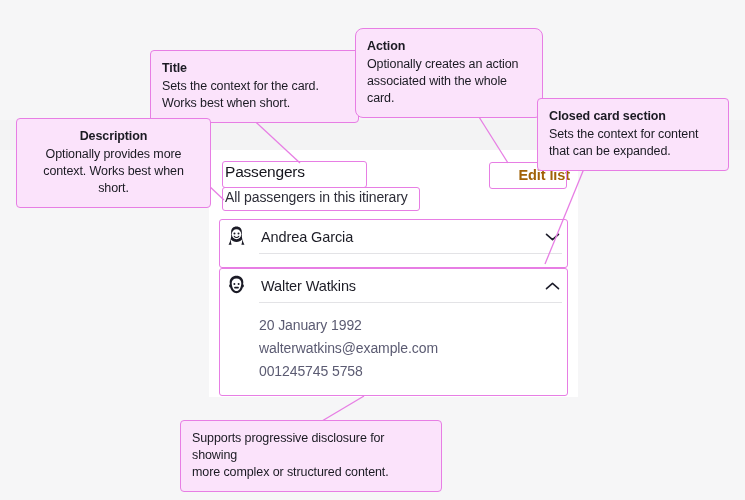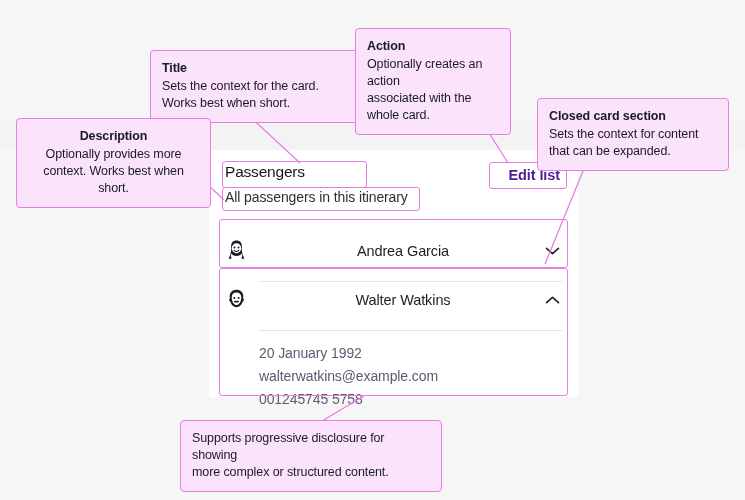--- a/index.html
+++ b/index.html
@@ -32,21 +32,21 @@
     letter-spacing: -0.1px;
   }
   .callout-body {
     font-size: 12.5px;
     line-height: 17px;
     letter-spacing: -0.1px;
     white-space: pre-line;
   }
 
   #callout-title      { left: 150px; top: 50px;  width: 209px; }
-  #callout-action     { left: 355px; top: 28px;  width: 156px; }
+  #callout-action     { left: 355px; top: 28px;  width: 188px; border-radius: 8px; }
   #callout-closed     { left: 537px; top: 98px;  width: 192px; }
   #callout-description{ left: 16px;  top: 118px; width: 195px; text-align: center; }
   #callout-expanded   { left: 180px; top: 420px; width: 262px; }
 
   
   #connectors {
     position: absolute; left: 0; top: 0;
     width: 745px; height: 500px;
     z-index: 20;
     pointer-events: none;
@@ -96,44 +96,43 @@
     color: #15151c; letter-spacing: -0.2px;
   }
   .card-desc {
     position: absolute;
     left: 16px; top: 39px;
     font-size: 14px; color: #2d2d38;
     letter-spacing: -0.1px;
   }
   .card-action {
     position: absolute;
-    right: 14px; top: 15px;
+    right: 4px; top: 15px;
     font-size: 14.5px; font-weight: bold;
-    color: #4c1d95; letter-spacing: -0.1px;
+    color: #a16207; letter-spacing: -0.1px;
     background: none; border: none; padding: 2px 4px;
     font-family: inherit; cursor: pointer;
   }
 
   .row {
     position: absolute;
     left: 0; width: 369px;
     box-sizing: border-box;
   }
   #row-andrea { top: 69px;  height: 49px; }
   #row-walter { top: 118px; height: 129px; }
 
   .row-head {
     position: relative;
-    height: 63px;
+    height: 35px;
     display: flex;
     align-items: center;
     padding: 0 16px;
     box-sizing: border-box;
     cursor: pointer;
-    text-align: center;
   }
   .row-sep {
     position: absolute;
     left: 50px; right: 16px; bottom: 0;
     height: 1px; background: #e3e3e6;
   }
   .avatar {
     width: 23px; height: 23px;
     margin-right: 13px;
     flex: 0 0 auto;

